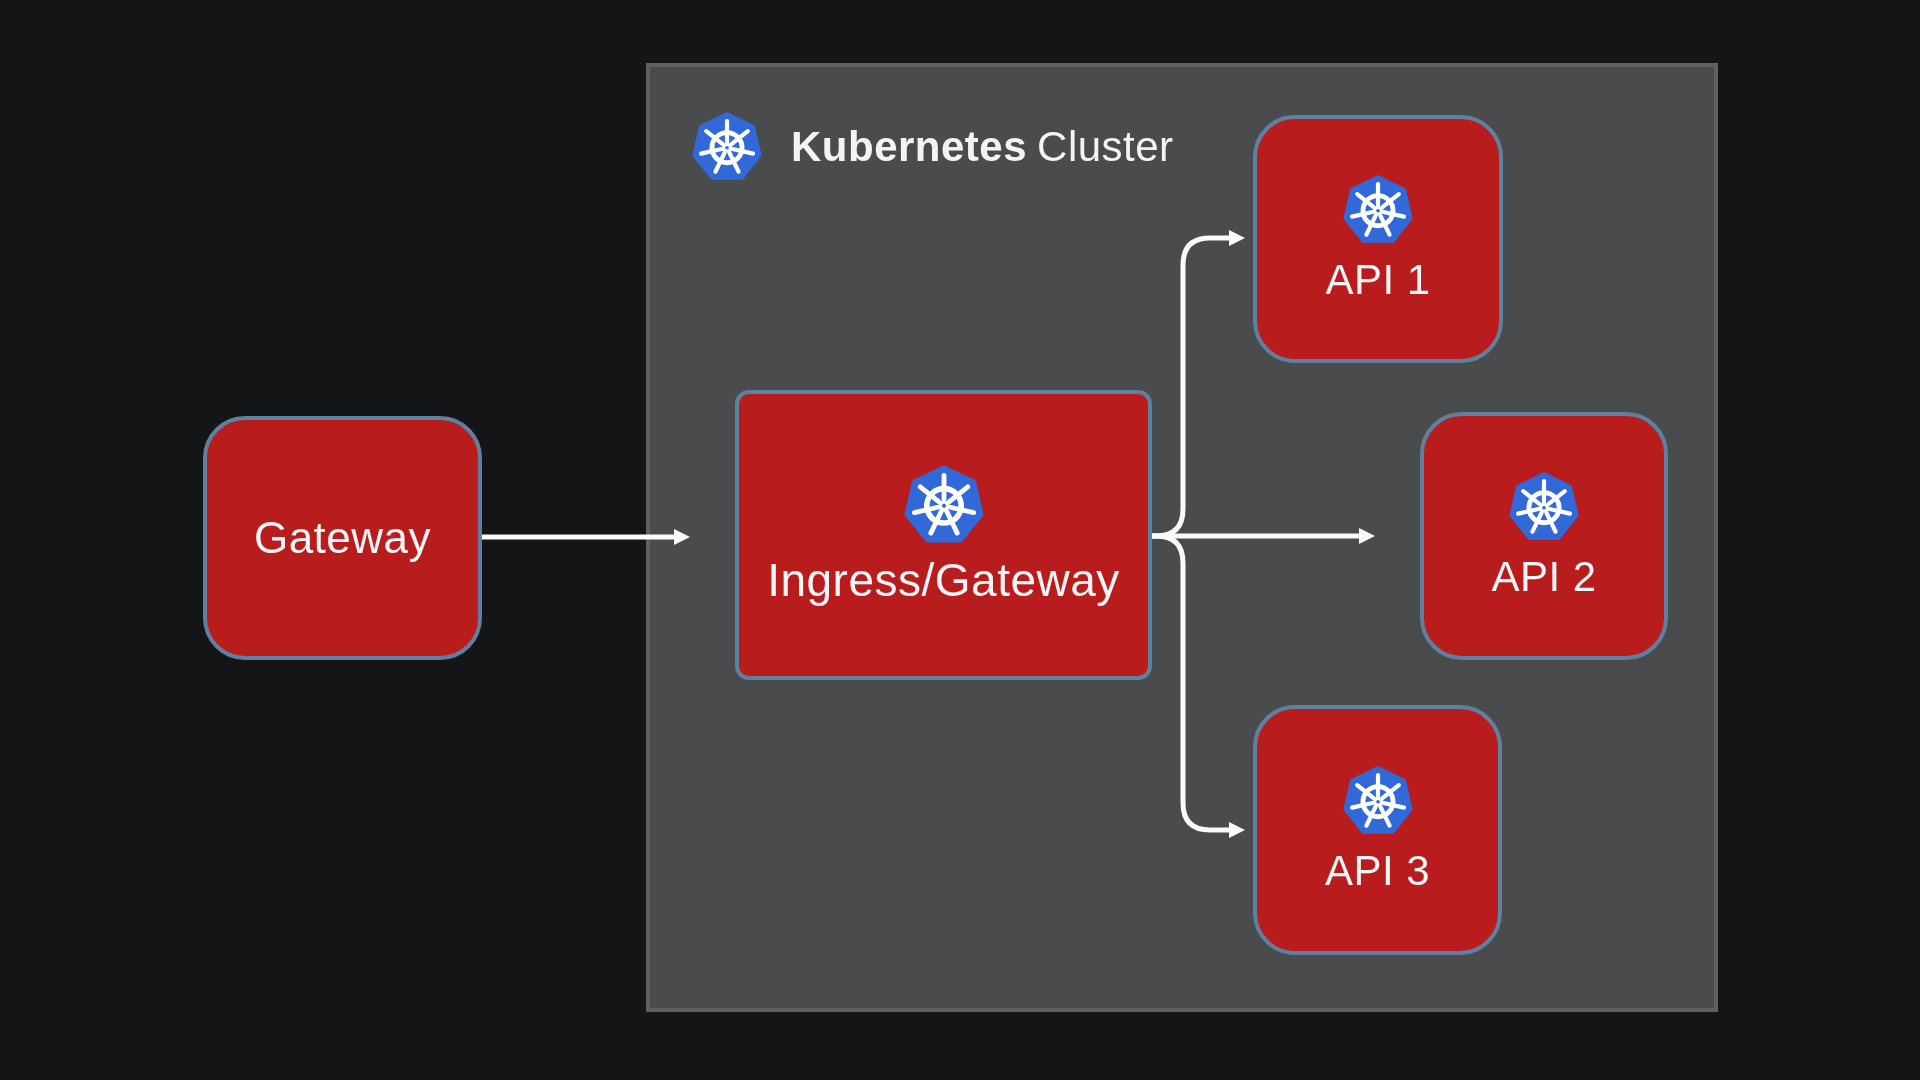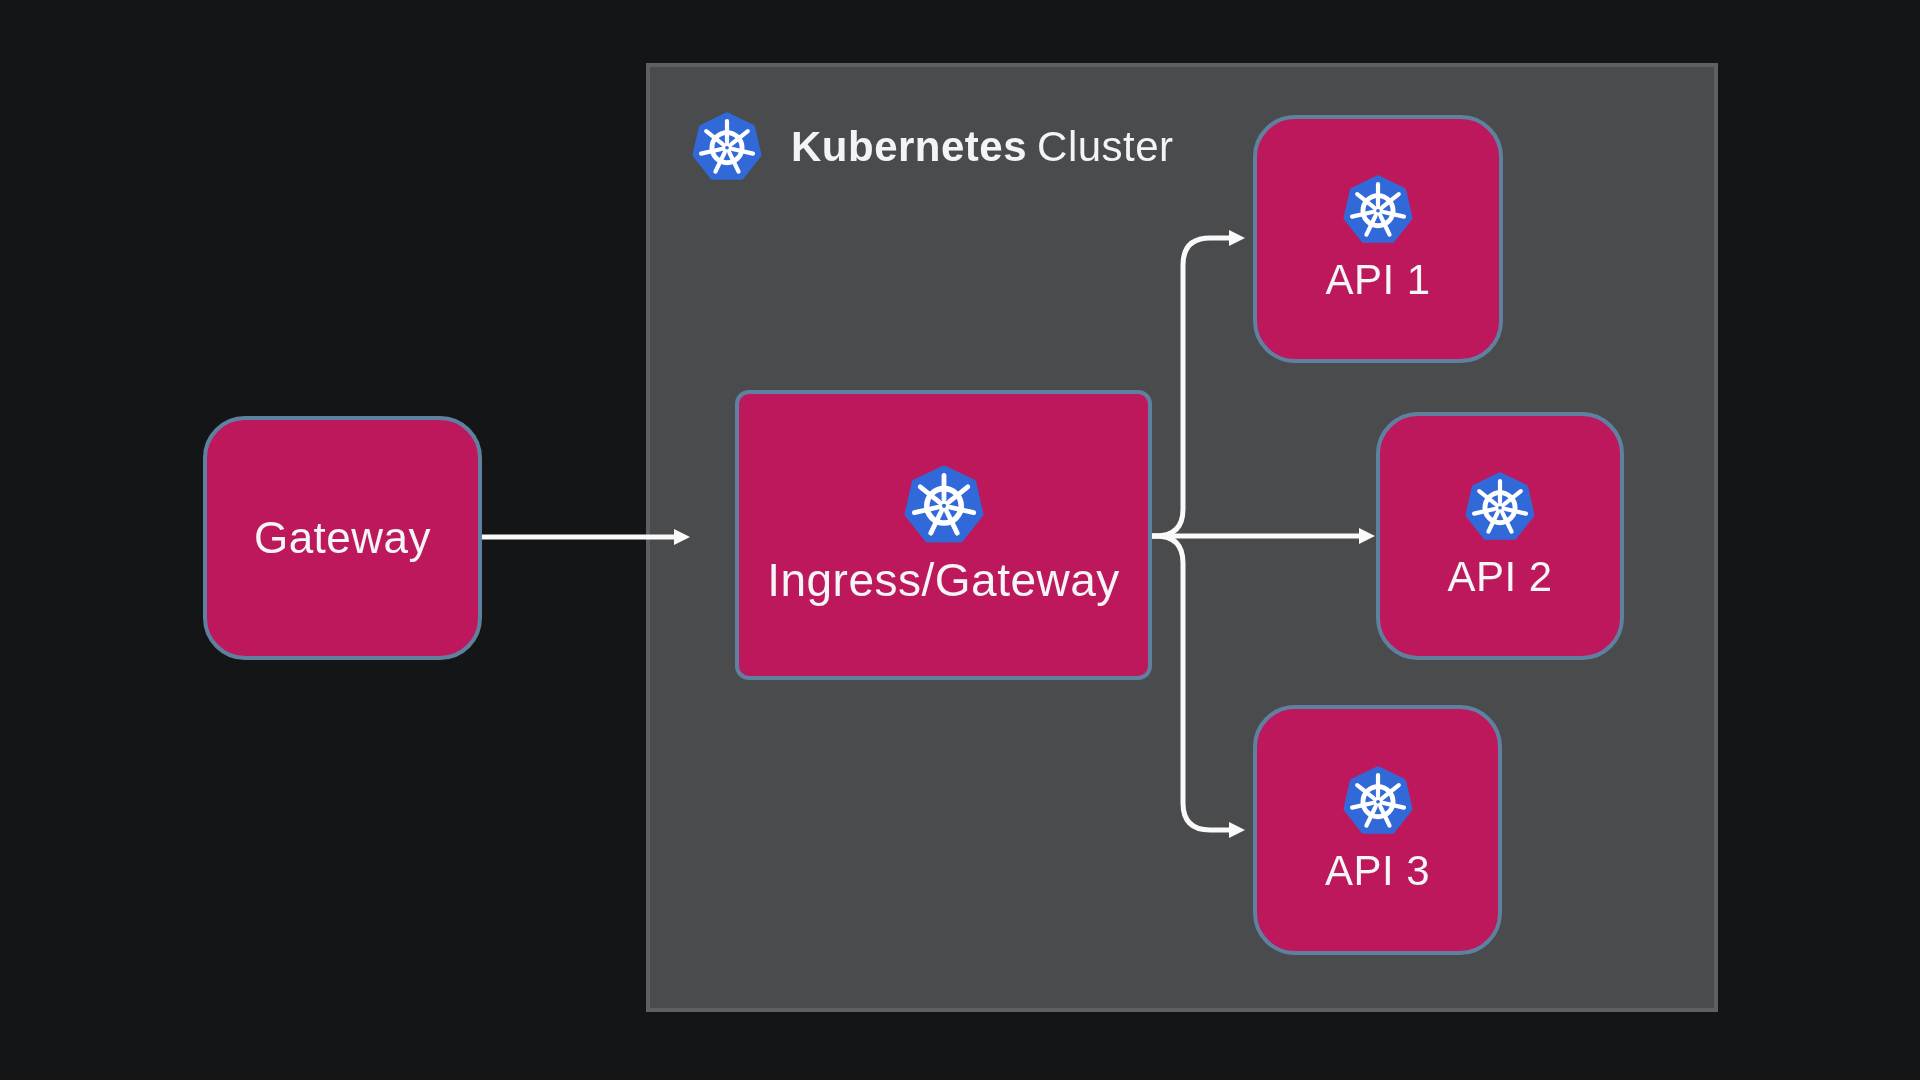--- a/index.html
+++ b/index.html
@@ -29,21 +29,21 @@
     font-size:42px;
     letter-spacing:.5px;
     white-space:nowrap;
   }
   .cluster-title .bold{font-weight:700;}
   .cluster-title .reg{font-weight:400;margin-left:10px;}
   
   .node{
     position:absolute;
     box-sizing:border-box;
-    background:#be185d;
+    background:#b91c1c;
     border:4.5px solid #5f81a0;
     border-radius:42px;
     display:flex;
     flex-direction:column;
     align-items:center;
     justify-content:center;
     z-index:2;
   }
   .node .node-label{
     color:#f4f5f6;
@@ -52,21 +52,21 @@
     line-height:1.15;
     white-space:nowrap;
   }
   .node-clients{left:203px;top:416px;width:279px;height:244px;}
   .node-clients .node-label{font-size:44px;}
   .node-ingress{left:735px;top:390px;width:417px;height:290px;border-radius:14px;transform:translateY(0);}
   .node-ingress .node-label{font-size:46px;margin-top:8px;}
   .node-api{width:250px;height:248px;}
   .node-api .node-label{font-size:42px;margin-top:10px;}
   .node-api1{left:1253px;top:115px;}
-  .node-api2{left:1376px;top:412px;width:248px;height:248px;}
+  .node-api2{left:1420px;top:412px;width:248px;height:248px;}
   .node-api3{left:1253px;top:705px;width:249px;height:250px;}
   
   .k8s-logo{display:block;}
   .k8s-sm{width:70px;height:72px;}
   .k8s-md{width:80px;height:82px;}
   
   .edges{
     position:absolute;left:0;top:0;width:1920px;height:1080px;
     z-index:1;
     pointer-events:none;

